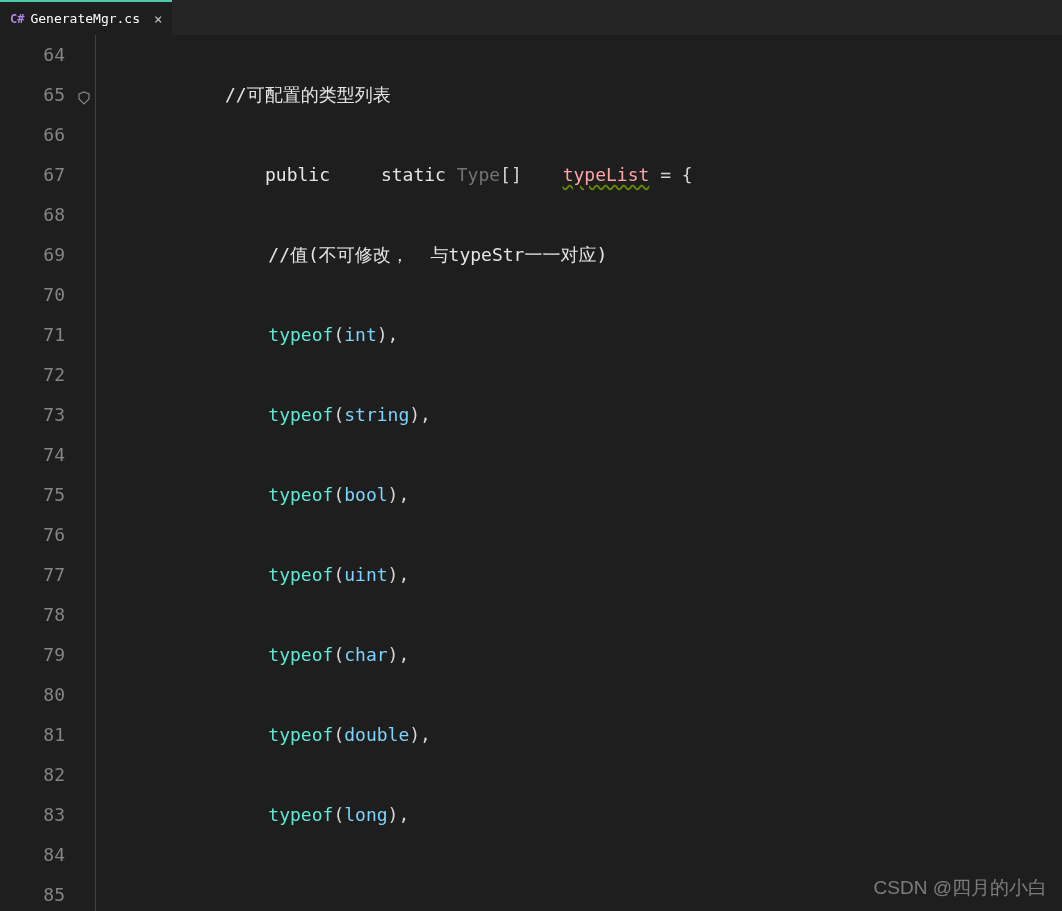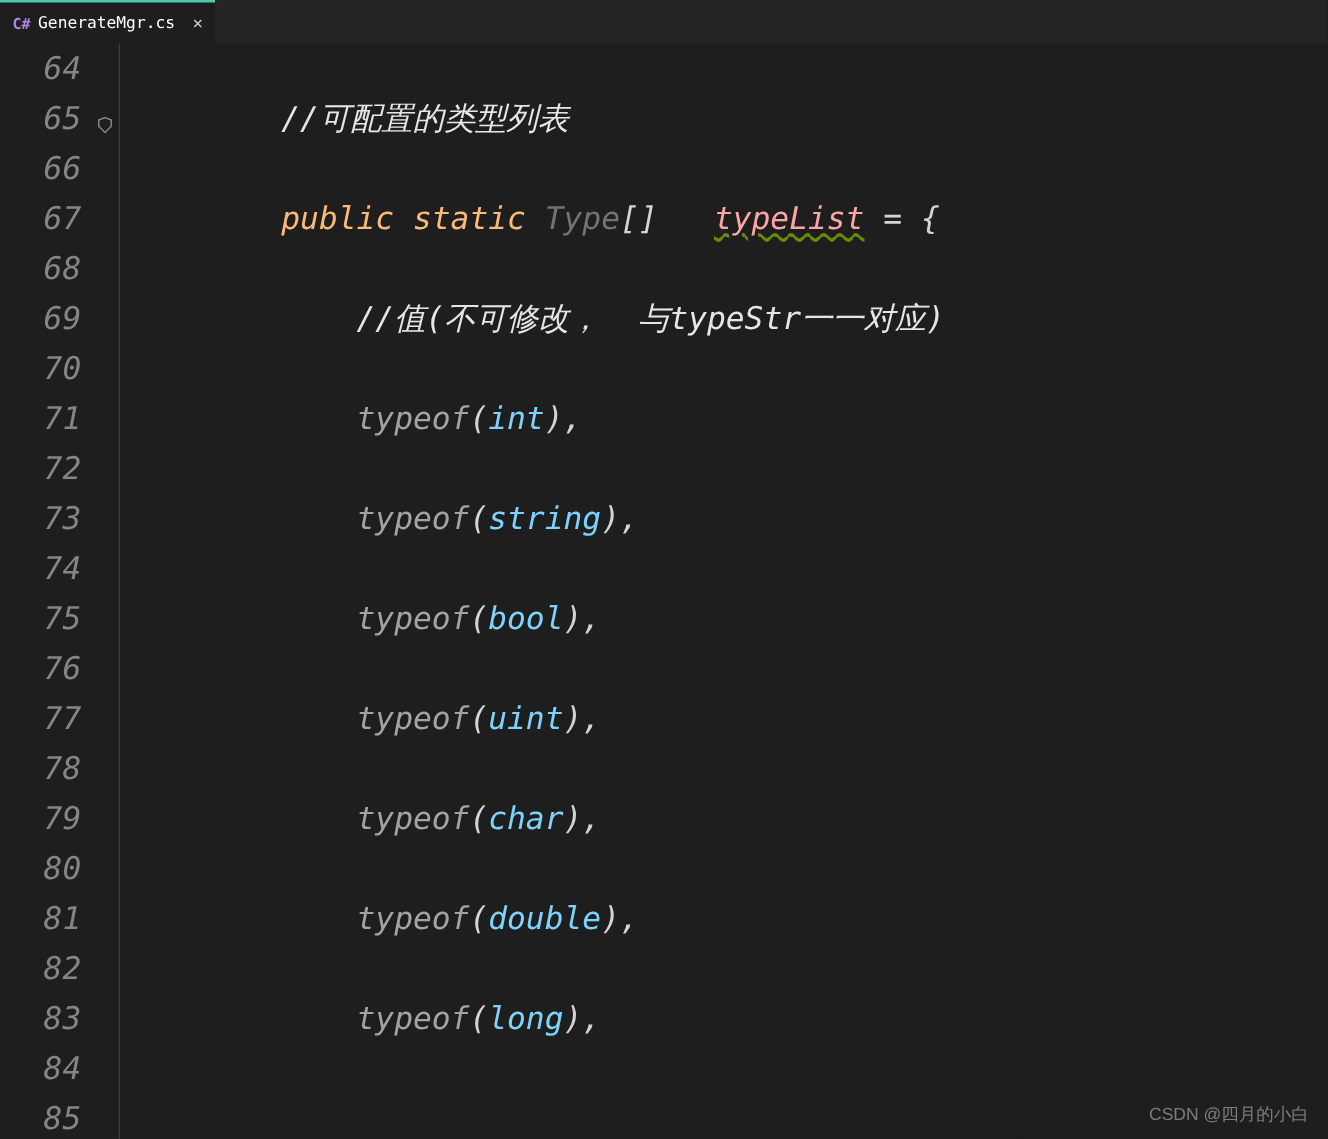--- a/index.html
+++ b/index.html
@@ -34,23 +34,22 @@
     }
     .tab-close {
       color: #cccccc;
       cursor: pointer;
       margin-left: 8px;
       font-size: 14px;
     }
     .editor {
       display: flex;
       height: calc(100% - 35px);
-      font-size: 25px;
+      font-size: 18px;
       line-height: 40px;
-      font-style: italic;
     }
     .line-numbers {
       width: 75px;
       text-align: right;
       color: #858585;
       padding-right: 10px;
       user-select: none;
     }
     .fold-col {
       width: 20px;
@@ -72,36 +71,36 @@
       width: 1px;
       height: 100%;
       background: #404040;
     }
     .code {
       white-space: pre;
       flex: 1;
     }
     .ln { height: 40px; }
     .tok-comment { color: #e5e5e5; }
-    .tok-keyword { color: #fdba74; }
+    .tok-keyword { color: #e5e5e5; margin-left: 40px; }
     .tok-type { color: #737373; }
     .tok-var { color: #fca5a5; margin-left: 30px; }
     .tok-punct { color: #d4d4d4; }
-    .tok-typeof { color: #a3a3a3; }
+    .tok-typeof { color: #5eead4; }
     .tok-typename { color: #7dd3fc; }
     .underline-warn {
       text-decoration: underline wavy #6a8a00;
       text-underline-offset: 3px;
     }
     .watermark {
       position: absolute;
       bottom: 10px;
       right: 15px;
       color: rgba(200,200,200,0.55);
-      font-size: 14px;
+      font-size: 19px;
       font-family: sans-serif;
     }
   </style>
 </head>
 <body>
 
 <div class="tab-bar">
   <div class="tab">
     <span class="tab-lang-label">C#</span>
     <span>GenerateMgr.cs</span>

